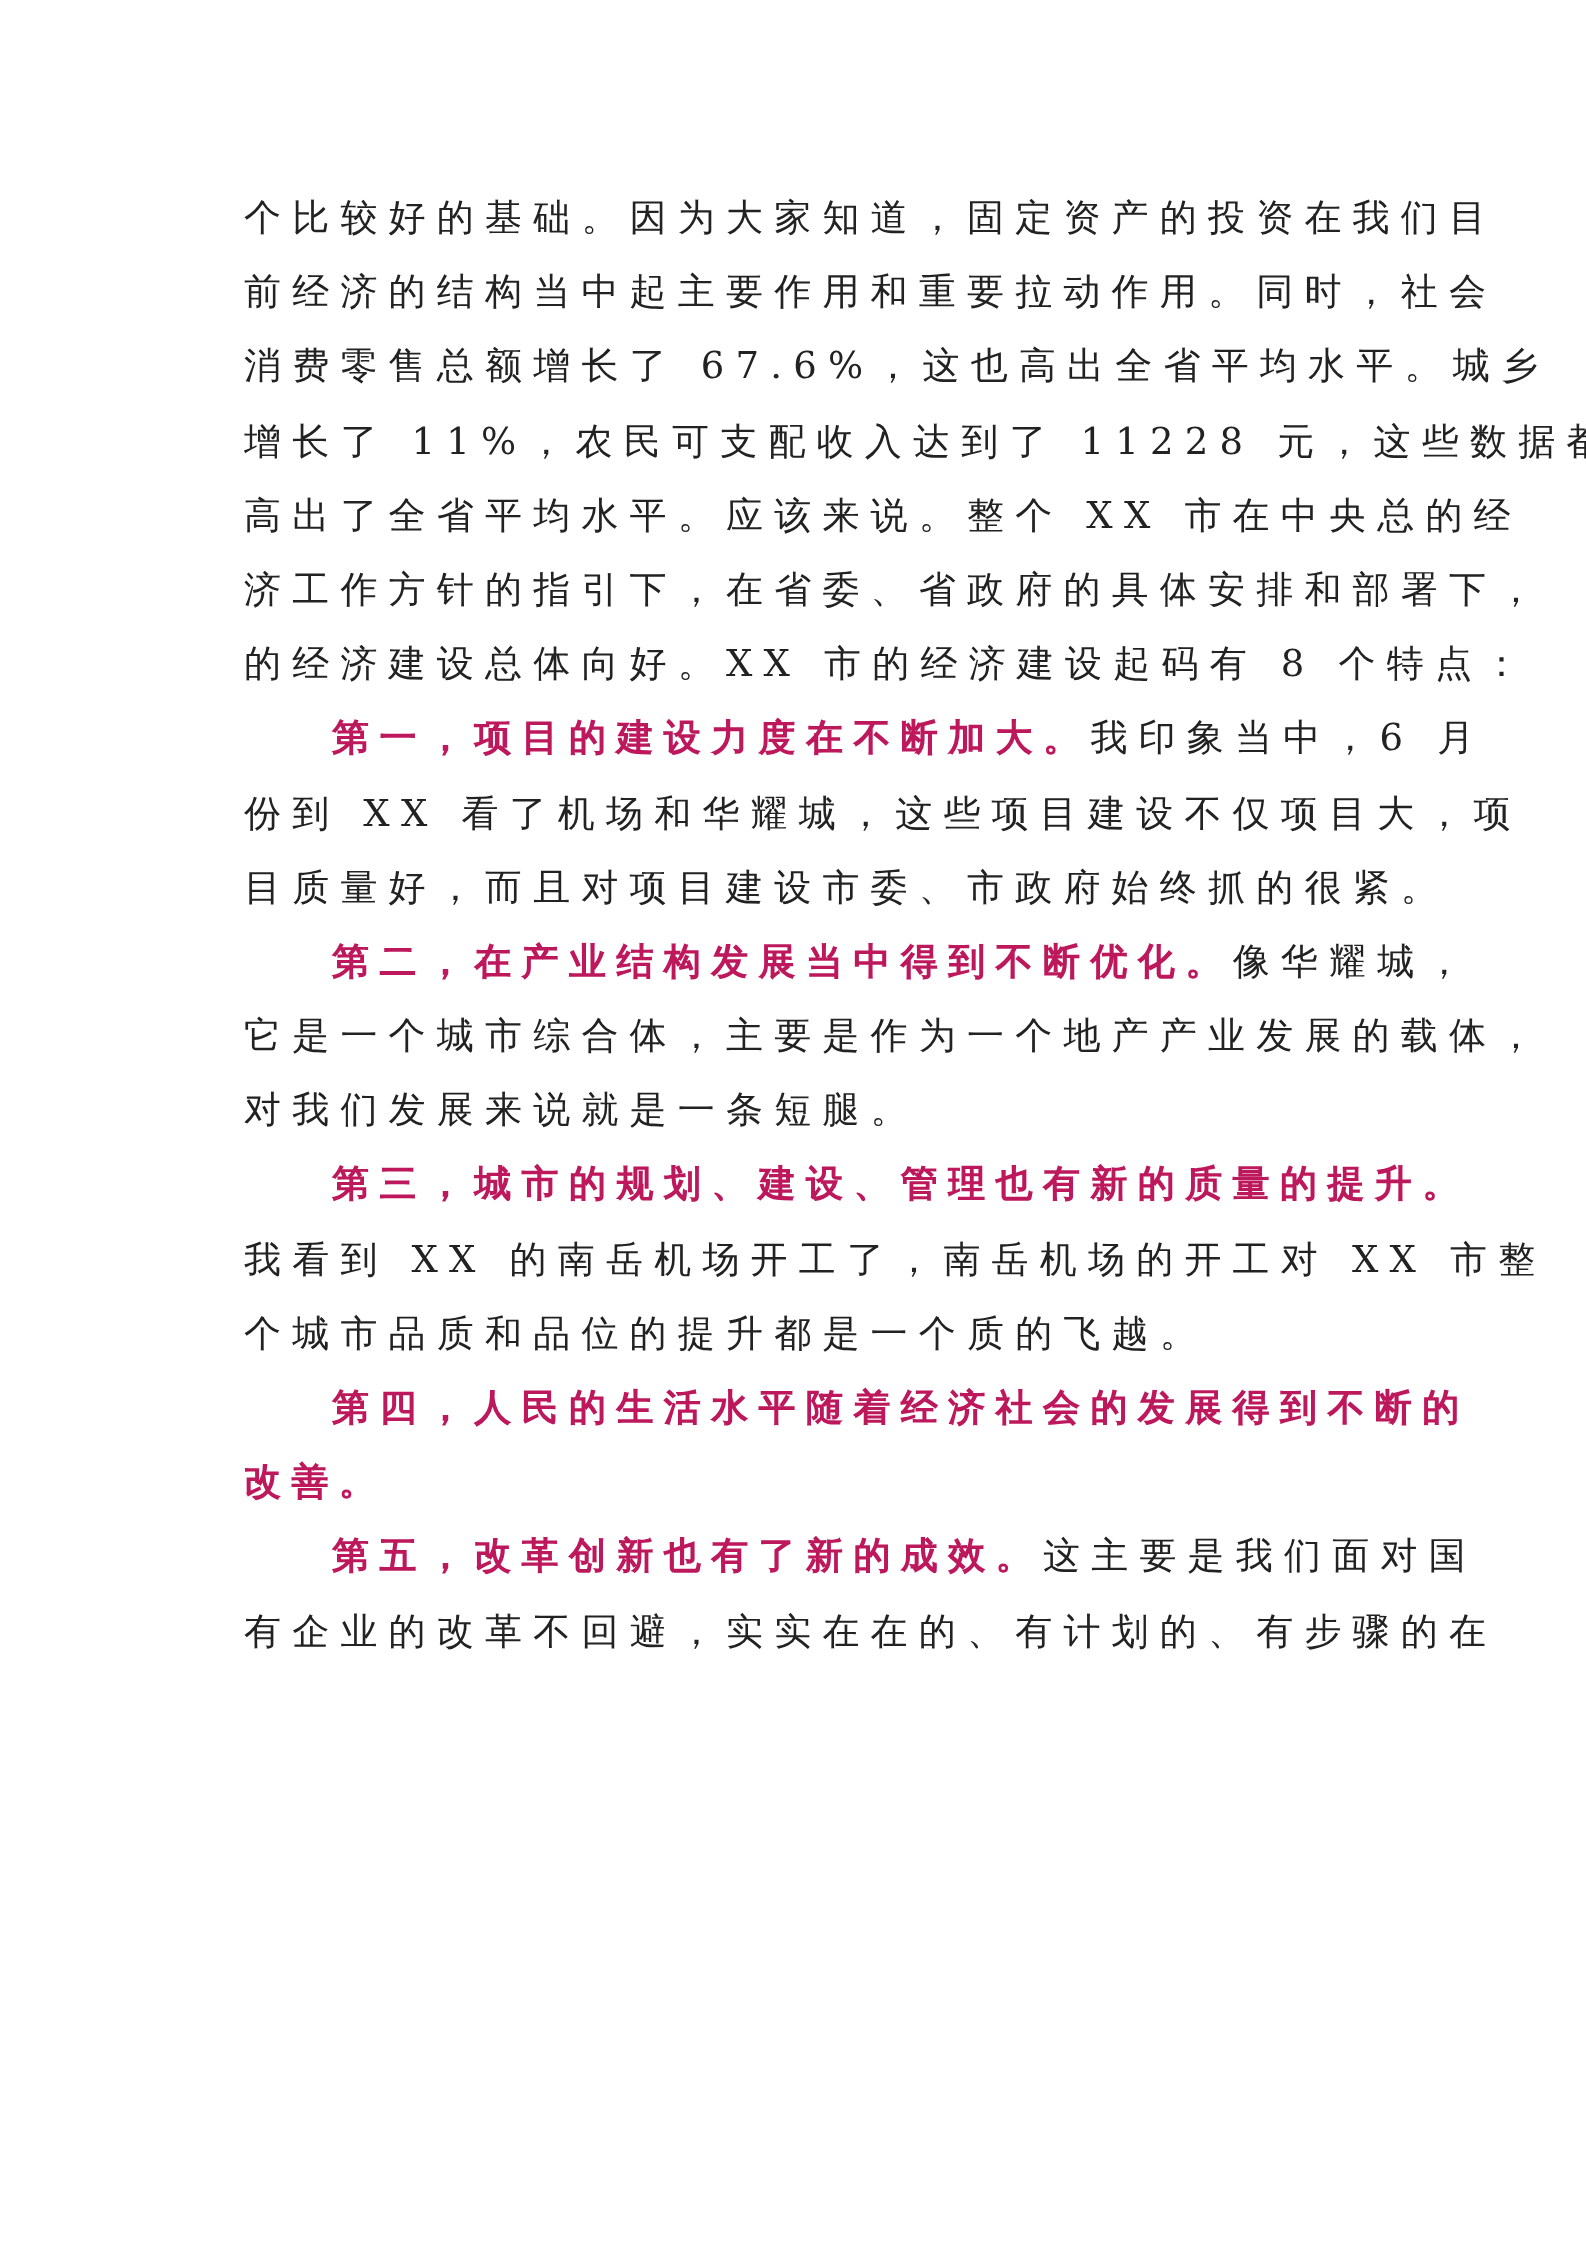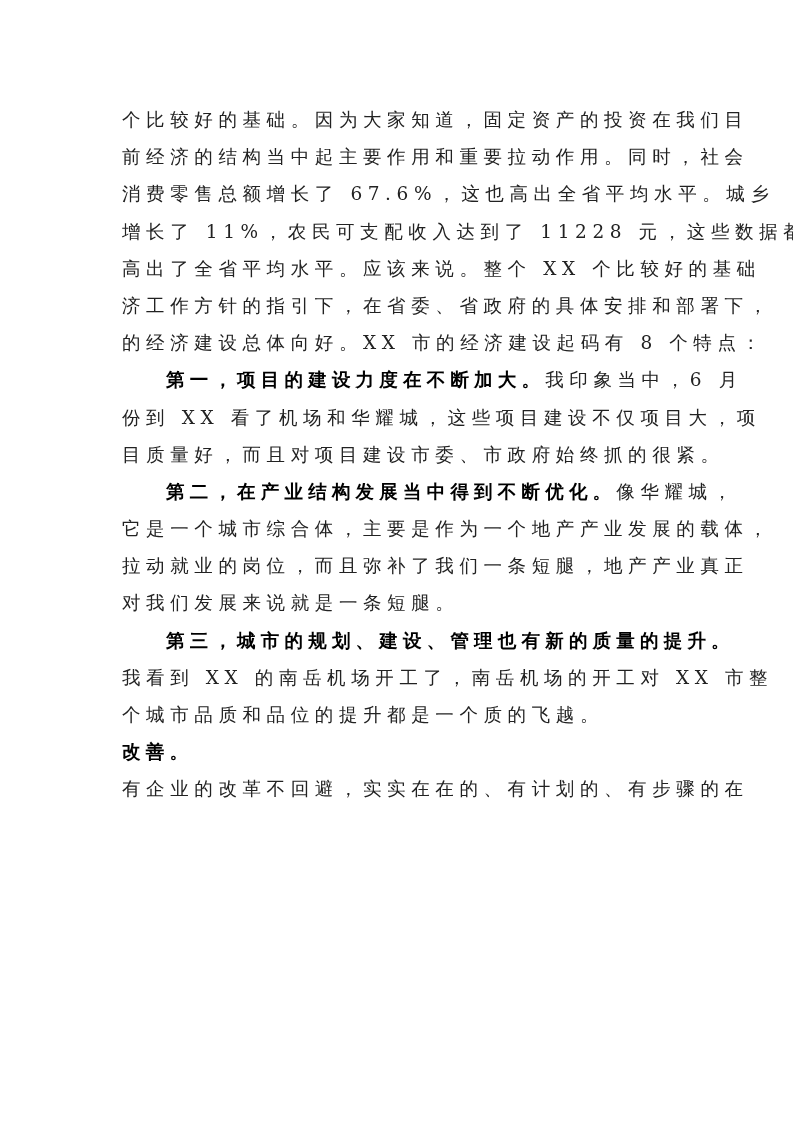--- a/index.html
+++ b/index.html
@@ -1,40 +1,41 @@
 <!DOCTYPE html>
 <html><head>
 <meta charset="utf-8">
 <style>
   html, body { margin:0; padding:0; background:#ffffff; }
   body { width:793px; height:1122px; position:relative; overflow:hidden; }
-  .page { position:absolute; left:122px; top:101px; width:551px; }
+  .page { position:absolute; left:122px; top:91px; width:551px; }
   .p { margin:0; font-family:"DejaVu Serif", "Liberation Serif", serif; font-size:18.5px; color:#222; line-height:37.2px; text-align:justify; letter-spacing:5.6px; }
   .line { display:block; white-space:nowrap; height:37.2px; }
   .indent { padding-left:44px; }
-  .b { font-weight:bold; color:#000000; letter-spacing:5.2px; }
+  .b { font-weight:bold; color:#be185d; letter-spacing:5.2px; }
 </style>
 </head>
 <body>
 
 <div class="page">
   <div class="p" id="body">
       <span class="line"><span>个比较好的基础。因为大家知道，固定资产的投资在我们目</span></span>
       <span class="line"><span>前经济的结构当中起主要作用和重要拉动作用。同时，社会</span></span>
       <span class="line"><span>消费零售总额增长了 67.6%，这也高出全省平均水平。城乡</span></span>
       <span class="line"><span>增长了 11%，农民可支配收入达到了 11228 元，这些数据都</span></span>
-      <span class="line"><span>高出了全省平均水平。应该来说。整个 XX 个比较好的基础</span></span>
+      <span class="line"><span>高出了全省平均水平。应该来说。整个 XX 市在中央总的经</span></span>
       <span class="line"><span>济工作方针的指引下，在省委、省政府的具体安排和部署下，</span></span>
       <span class="line"><span>的经济建设总体向好。XX 市的经济建设起码有 8 个特点：</span></span>
       <span class="line indent"><span class="b">第一，项目的建设力度在不断加大。</span><span>我印象当中，6 月</span></span>
       <span class="line"><span>份到 XX 看了机场和华耀城，这些项目建设不仅项目大，项</span></span>
       <span class="line"><span>目质量好，而且对项目建设市委、市政府始终抓的很紧。</span></span>
       <span class="line indent"><span class="b">第二，在产业结构发展当中得到不断优化。</span><span>像华耀城，</span></span>
       <span class="line"><span>它是一个城市综合体，主要是作为一个地产产业发展的载体，</span></span>
-      <span class="line"><span>拉动就业的岗位，而且弥补了我们一条短腿，地产产业真正</span></span>
       <span class="line"><span>对我们发展来说就是一条短腿。</span></span>
       <span class="line indent"><span class="b">第三，城市的规划、建设、管理也有新的质量的提升。</span></span>
       <span class="line"><span>我看到 XX 的南岳机场开工了，南岳机场的开工对 XX 市整</span></span>
       <span class="line"><span>个城市品质和品位的提升都是一个质的飞越。</span></span>
+      <span class="line indent"><span class="b">第四，人民的生活水平随着经济社会的发展得到不断的</span></span>
       <span class="line"><span class="b">改善。</span></span>
+      <span class="line indent"><span class="b">第五，改革创新也有了新的成效。</span><span>这主要是我们面对国</span></span>
       <span class="line"><span>有企业的改革不回避，实实在在的、有计划的、有步骤的在</span></span>
     </div>
 </div>
 
 </body></html>

